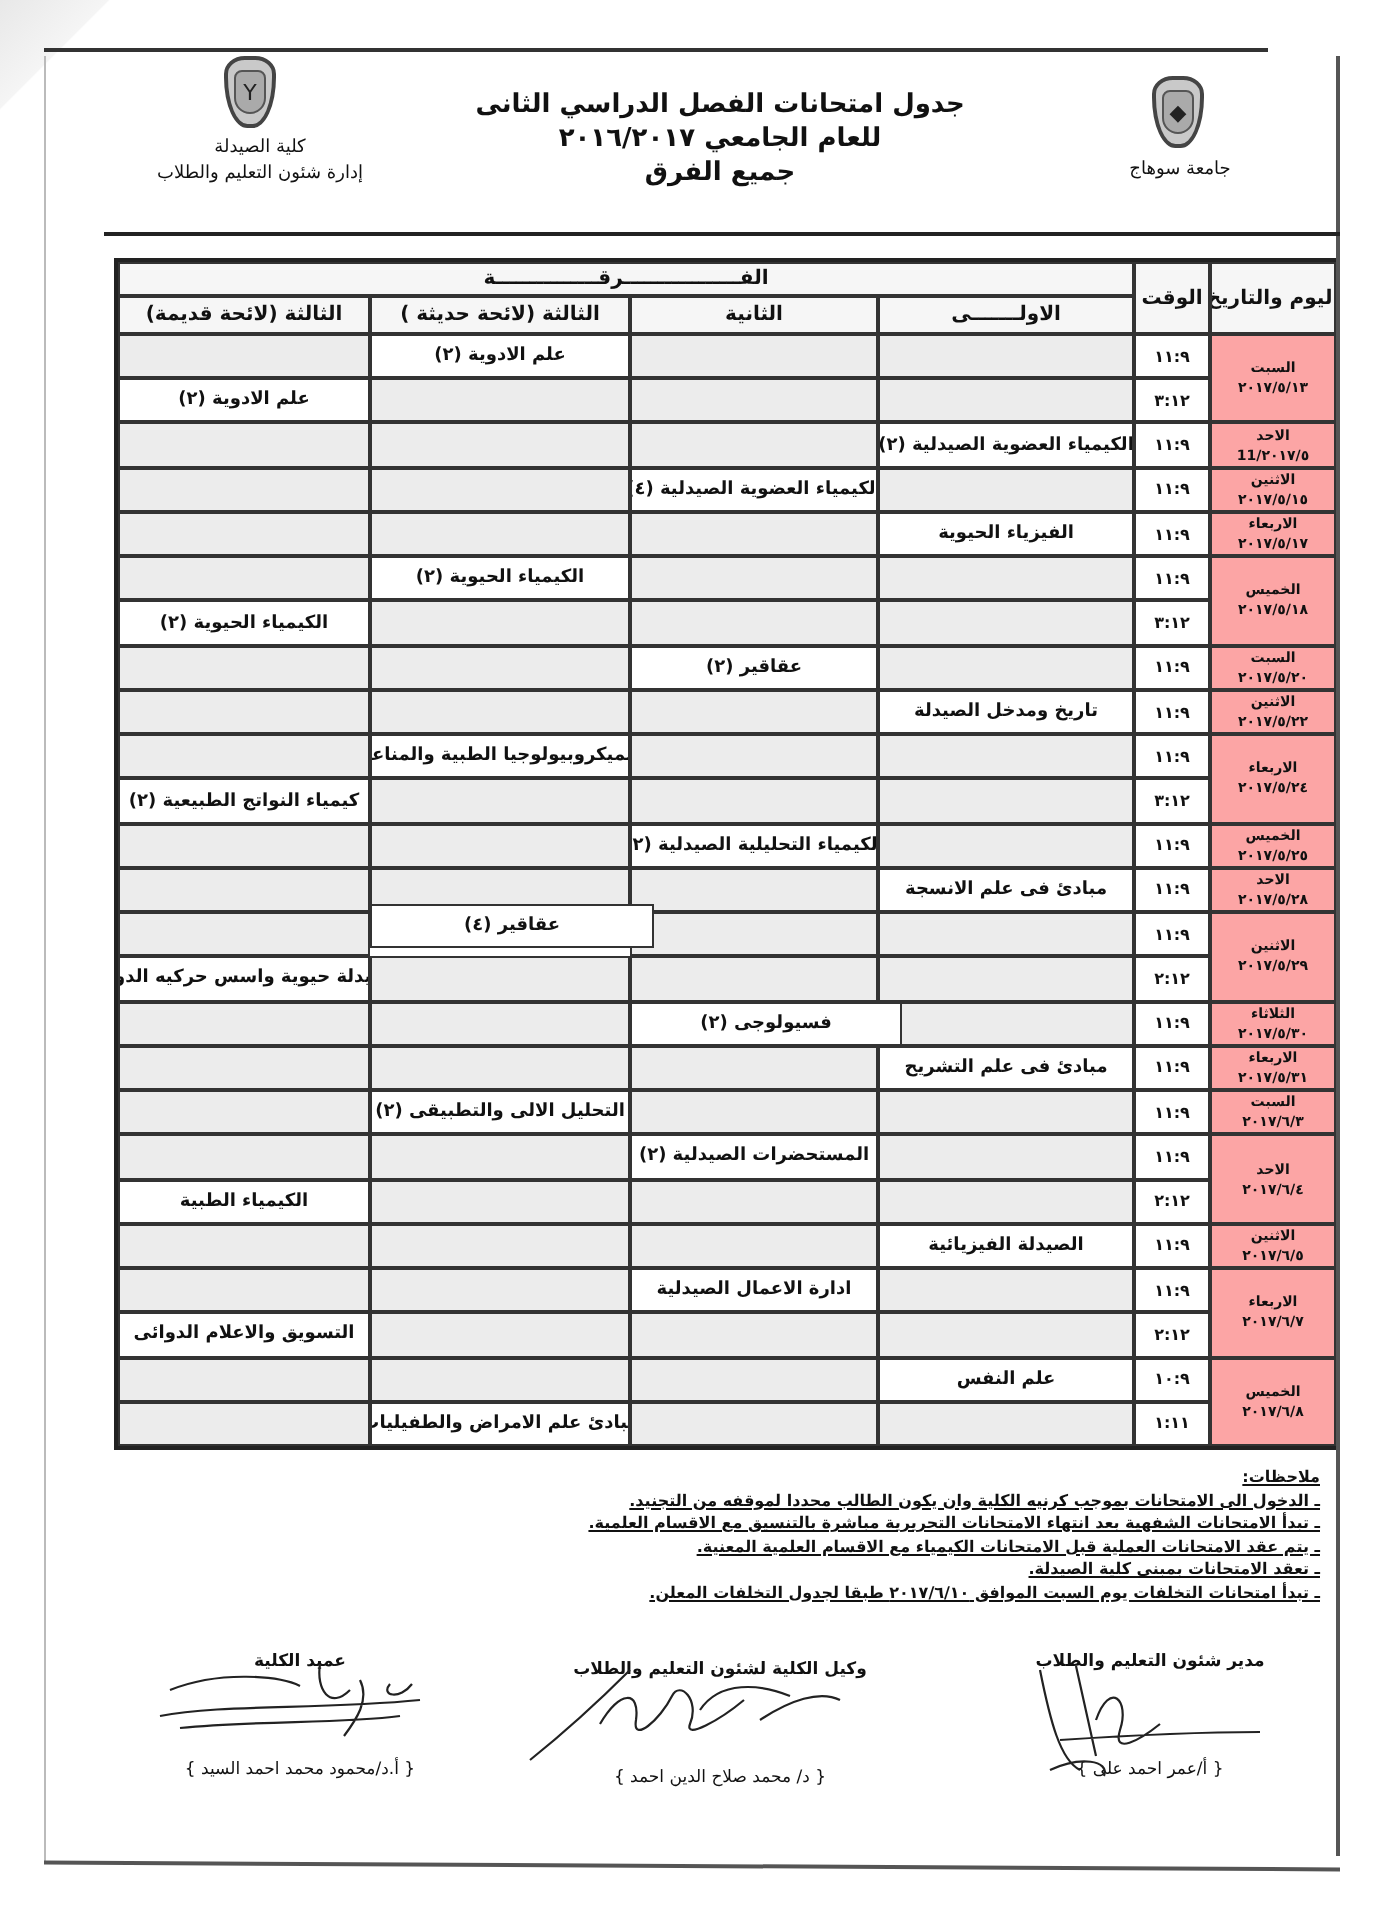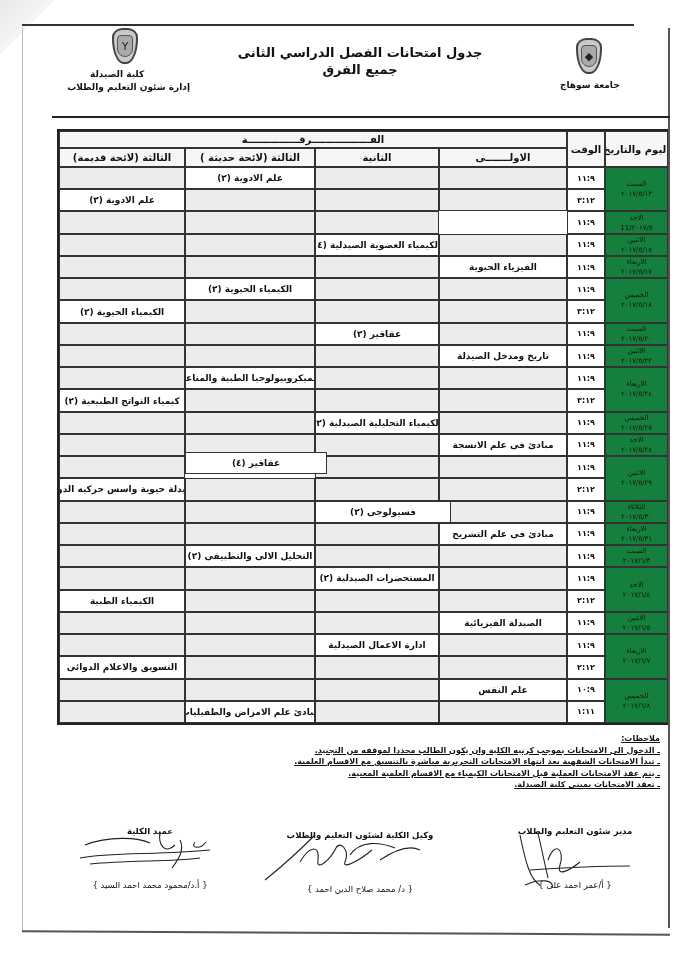--- a/index.html
+++ b/index.html
@@ -17,37 +17,37 @@
   .header-rule { position: absolute; left: 52px; top: 116px; width: 618px; height: 2px; background: #222; }
 
   .logo { position: absolute; width: 26px; height: 36px; border: 2px solid #444; border-radius: 40% 40% 45% 45% / 25% 25% 70% 70%;
     background: #c9c9c9; display: flex; align-items: center; justify-content: center; font-size: 13px; color: #222; }
   .logo-left { left: 112px; top: 28px; }
   .logo-right { left: 576px; top: 38px; }
   .logo-inner { width: 16px; height: 22px; border: 1px solid #555; border-radius: 4px 4px 8px 8px; background: #aaa;
     display: flex; align-items: center; justify-content: center; font-size: 11px; }
 
   .ar { direction: rtl; unicode-bidi: embed; }
-  .logo-caption { position: absolute; font-size: 9px; font-weight: bold; text-align: left; white-space: nowrap; }
+  .logo-caption { position: absolute; font-size: 9px; font-weight: normal; text-align: center; white-space: nowrap; }
   .cap-l1 { left: 90px; top: 69px; width: 80px; }
   .cap-l2 { left: 70px; top: 82px; width: 120px; }
   .cap-r1 { left: 560px; top: 80px; width: 60px; }
 
   .title-block { position: absolute; left: 230px; top: 44px; width: 260px; text-align: center; font-weight: bold; }
   .title-block div { font-size: 13px; line-height: 17px; }
 
   
   .schedule { position: absolute; left: 57px; top: 129px; width: 611px; height: 596px; border: 2px solid #222; background: #fff; }
   .cell { position: absolute; border: 1.5px solid #333; background: #f3f3f3; display: flex; align-items: center;
     justify-content: center; font-size: 9px; font-weight: bold; white-space: nowrap; overflow: hidden; direction: rtl; }
   .cell.hdr { background: #f6f6f6; font-size: 10px; }
   .cell.filled { background: #ffffff; }
   .cell.empty { background: #ececec; }
   .cell.time { background: #ffffff; font-size: 8px; }
-  .cell.day { background: #15803d; flex-direction: column; font-size: 7px; font-weight: normal; line-height: 10px; }
+  .cell.day { background: #fca5a5; flex-direction: column; font-size: 7px; font-weight: bold; line-height: 10px; }
   .cell.day span { display: block; }
 
   
   .notes { position: absolute; left: 280px; top: 733px; width: 380px; font-size: 8px; font-weight: bold; text-align: right; direction: rtl; line-height: 11.5px; }
   .notes .note-item { text-decoration: underline; white-space: nowrap; }
 
   
   .sig { position: absolute; font-size: 8.5px; text-align: center; white-space: nowrap; direction: rtl; }
   .sig .role { font-weight: bold; }
   .sig .name { margin-top: 44px; font-weight: normal; }
@@ -68,20 +68,21 @@
 <div class="logo-caption cap-l1 ar">كلية الصيدلة</div>
 <div class="logo-caption cap-l2 ar">إدارة شئون التعليم والطلاب</div>
 
 <div class="logo logo-right">
   <div class="logo-inner">◆</div>
 </div>
 <div class="logo-caption cap-r1 ar">جامعة سوهاج</div>
 
 <div class="title-block ar">
   <div>جدول امتحانات الفصل الدراسي الثانى</div>
+  <div>للعام الجامعي ٢٠١٦/٢٠١٧</div>
   <div>جميع الفرق</div>
 </div>
 
 <div class="header-rule"></div>
 
 <div class="schedule" id="schedule">
     <div class="cell hdr" style="left: 546px; top: 0px; width: 63px; height: 36px;">اليوم والتاريخ</div>
     <div class="cell hdr" style="left: 508px; top: 0px; width: 38px; height: 36px;">الوقت</div>
     <div class="cell hdr" style="left: 0px; top: 0px; width: 508px; height: 17px;">الفـــــــــــــــــرقـــــــــــــــة</div>
     <div class="cell hdr" style="left: 380px; top: 17px; width: 128px; height: 19px;">الاولـــــــى</div>
@@ -100,20 +101,21 @@
     <div class="cell time" style="left: 508px; top: 58.24px; width: 38px; height: 22.24px;">٣:١٢</div>
     <div class="cell empty" style="left: 380px; top: 58.24px; width: 128px; height: 22.24px;"></div>
     <div class="cell empty" style="left: 256px; top: 58.24px; width: 124px; height: 22.24px;"></div>
     <div class="cell empty" style="left: 126px; top: 58.24px; width: 130px; height: 22.24px;"></div>
     <div class="cell filled" style="left: 0px; top: 58.24px; width: 126px; height: 22.24px;">علم الادوية (٢)</div>
     <div class="cell day" style="left: 546px; top: 80.48px; width: 63px; height: 22.24px;">
       <span>الاحد</span>
       <span>٢٠١٧/٥/11</span>
     </div>
     <div class="cell time" style="left: 508px; top: 80.48px; width: 38px; height: 22.24px;">١١:٩</div>
+    <div class="cell filled" style="left: 380px; top: 80.48px; width: 128px; height: 22.24px;">الكيمياء العضوية الصيدلية (٢)</div>
     <div class="cell empty" style="left: 256px; top: 80.48px; width: 124px; height: 22.24px;"></div>
     <div class="cell empty" style="left: 126px; top: 80.48px; width: 130px; height: 22.24px;"></div>
     <div class="cell empty" style="left: 0px; top: 80.48px; width: 126px; height: 22.24px;"></div>
     <div class="cell day" style="left: 546px; top: 102.72px; width: 63px; height: 22.24px;">
       <span>الاثنين</span>
       <span>٢٠١٧/٥/١٥</span>
     </div>
     <div class="cell time" style="left: 508px; top: 102.72px; width: 38px; height: 22.24px;">١١:٩</div>
     <div class="cell empty" style="left: 380px; top: 102.72px; width: 128px; height: 22.24px;"></div>
     <div class="cell filled" style="left: 256px; top: 102.72px; width: 124px; height: 22.24px;">الكيمياء العضوية الصيدلية (٤)</div>
@@ -285,20 +287,21 @@
     <div class="cell filled" style="left: 126px; top: 569.76px; width: 130px; height: 22.24px;">مبادئ علم الامراض والطفيليات</div>
     <div class="cell empty" style="left: 0px; top: 569.76px; width: 126px; height: 22.24px;"></div>
   </div>
 
 <div class="notes" id="notes">
   <div style="text-decoration: underline;">ملاحظات:</div>
 <div class="note-item">ـ الدخول الى الامتحانات بموجب كرنيه الكلية وان يكون الطالب محددا لموقفه من التجنيد.</div>
     <div class="note-item">ـ تبدأ الامتحانات الشفهية بعد انتهاء الامتحانات التحريرية مباشرة بالتنسيق مع الاقسام العلمية.</div>
     <div class="note-item">ـ يتم عقد الامتحانات العملية قبل الامتحانات الكيمياء مع الاقسام العلمية المعنية.</div>
     <div class="note-item">ـ تعقد الامتحانات بمبنى كلية الصيدلة.</div>
+    <div class="note-item">ـ تبدأ امتحانات التخلفات يوم السبت الموافق ٢٠١٧/٦/١٠ طبقا لجدول التخلفات المعلن.</div>
   </div>
 
 <div class="sig" style="left:515px; top:826px; width:120px;">
   <div class="role">مدير شئون التعليم والطلاب</div>
   <div class="name">{ أ/عمر احمد على }</div>
 </div>
 <div class="sig" style="left:280px; top:830px; width:160px;">
   <div class="role">وكيل الكلية لشئون التعليم والطلاب</div>
   <div class="name">{ د/ محمد صلاح الدين احمد }</div>
 </div>

